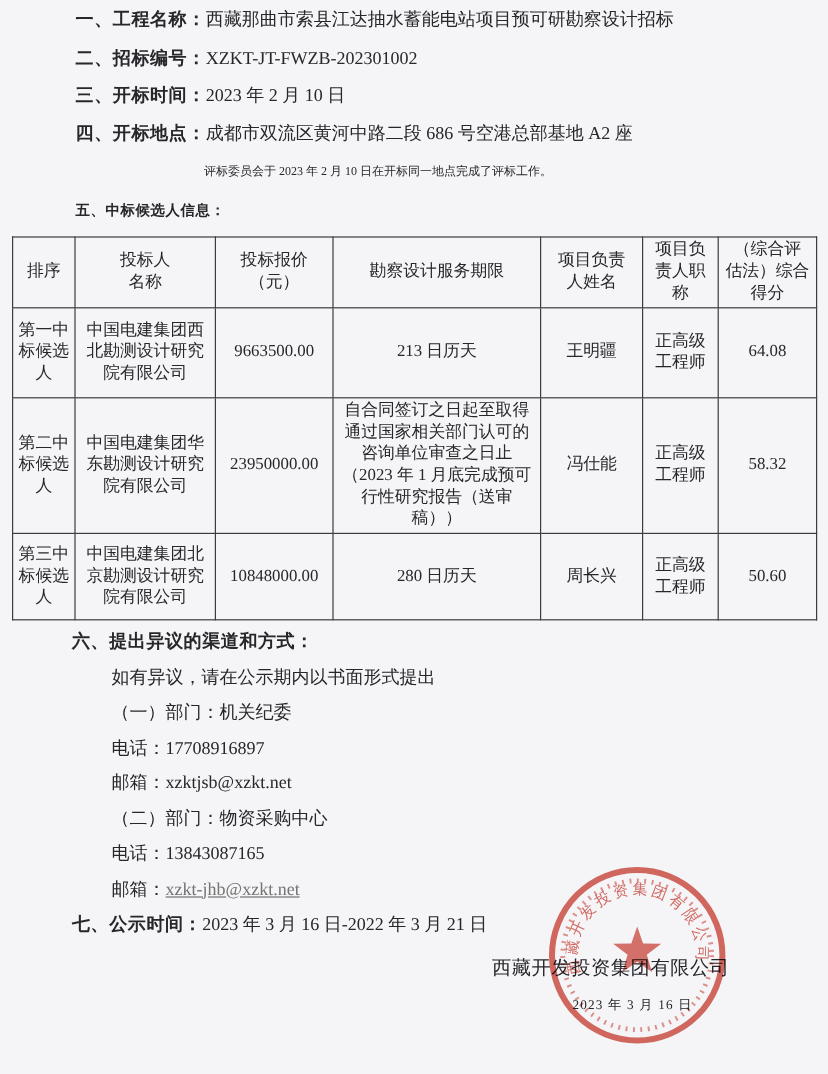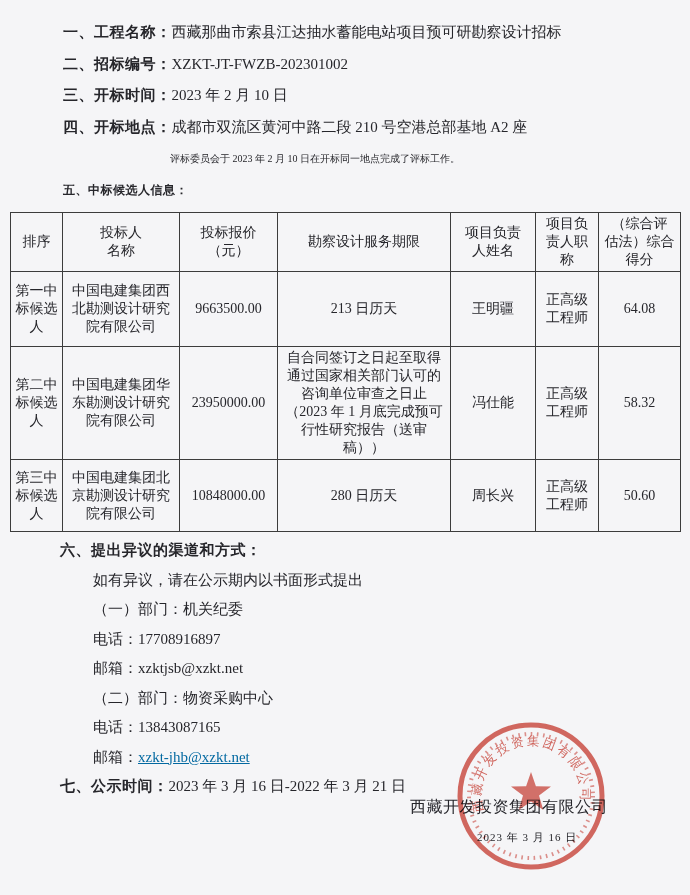--- a/index.html
+++ b/index.html
@@ -3,21 +3,21 @@
 <meta charset="utf-8">
 <style>
   html,body{margin:0;padding:0;}
   body{
     width:690px;height:895px;
     background:#f5f5f7;
     font-family:"Liberation Serif","DejaVu Serif",serif;
     color:#26262b;
     overflow:hidden;
   }
-  .page{position:relative;width:690px;height:895px;padding-top:17px;box-sizing:border-box;}
+  .page{position:relative;width:690px;height:895px;padding-top:2px;box-sizing:border-box;}
   .line{margin-left:63px;line-height:31.5px;font-size:15px;white-space:nowrap;}
   .lbl{font-weight:bold;letter-spacing:0.5px;}
   .remark{margin-left:170px;line-height:31.5px;font-size:10px;}
   .s5title{margin-left:63px;line-height:31.5px;font-size:12px;font-weight:bold;letter-spacing:0.5px;}
 
   table.bids{
     border-collapse:collapse;table-layout:fixed;
     width:670px;margin-left:10px;margin-top:6px;
     font-size:14px;
   }
@@ -32,21 +32,21 @@
   table.bids tr.hdr{height:54px;}
   table.bids tr.r0{height:75px;}
   table.bids tr.r1{height:103px;}
   table.bids tr.r2{height:72px;}
   td.period{line-height:19px;padding:2px 8px;}
 
   .s6{margin-top:4px;}
   .s6 .l{line-height:29.5px;font-size:15px;white-space:nowrap;}
   .s6 .num{margin-left:60px;}
   .s6 .sub{margin-left:93px;}
-  a.email-link{color:#0369a1;text-decoration:underline;}
+  a.email-link{color:#737373;text-decoration:underline;}
 
   .signoff-company{position:absolute;top:797px;left:410px;font-size:16px;letter-spacing:0.5px;}
   .signoff-date{position:absolute;top:830px;left:477px;font-size:11px;letter-spacing:1px;}
 
   .stamp{
     position:absolute;left:456px;top:721px;width:150px;height:150px;
     mix-blend-mode:multiply;opacity:0.88;pointer-events:none;
   }
 </style>
 </head>
@@ -57,21 +57,21 @@
   <div class="line">
     <span class="lbl">一、工程名称：</span><span>西藏那曲市索县江达抽水蓄能电站项目预可研勘察设计招标</span>
   </div>
   <div class="line">
     <span class="lbl">二、招标编号：</span><span>XZKT-JT-FWZB-202301002</span>
   </div>
   <div class="line">
     <span class="lbl">三、开标时间：</span><span>2023 年 2 月 10 日</span>
   </div>
   <div class="line">
-    <span class="lbl">四、开标地点：</span><span>成都市双流区黄河中路二段 210 号空港总部基地 A2 座</span>
+    <span class="lbl">四、开标地点：</span><span>成都市双流区黄河中路二段 686 号空港总部基地 A2 座</span>
   </div>
   <div class="remark">评标委员会于 2023 年 2 月 10 日在开标同一地点完成了评标工作。</div>
   <div class="s5title">五、中标候选人信息：</div>
 
   <table class="bids">
     <colgroup>
       <col style="width:52px">
         <col style="width:117px">
         <col style="width:98px">
         <col style="width:173px">

